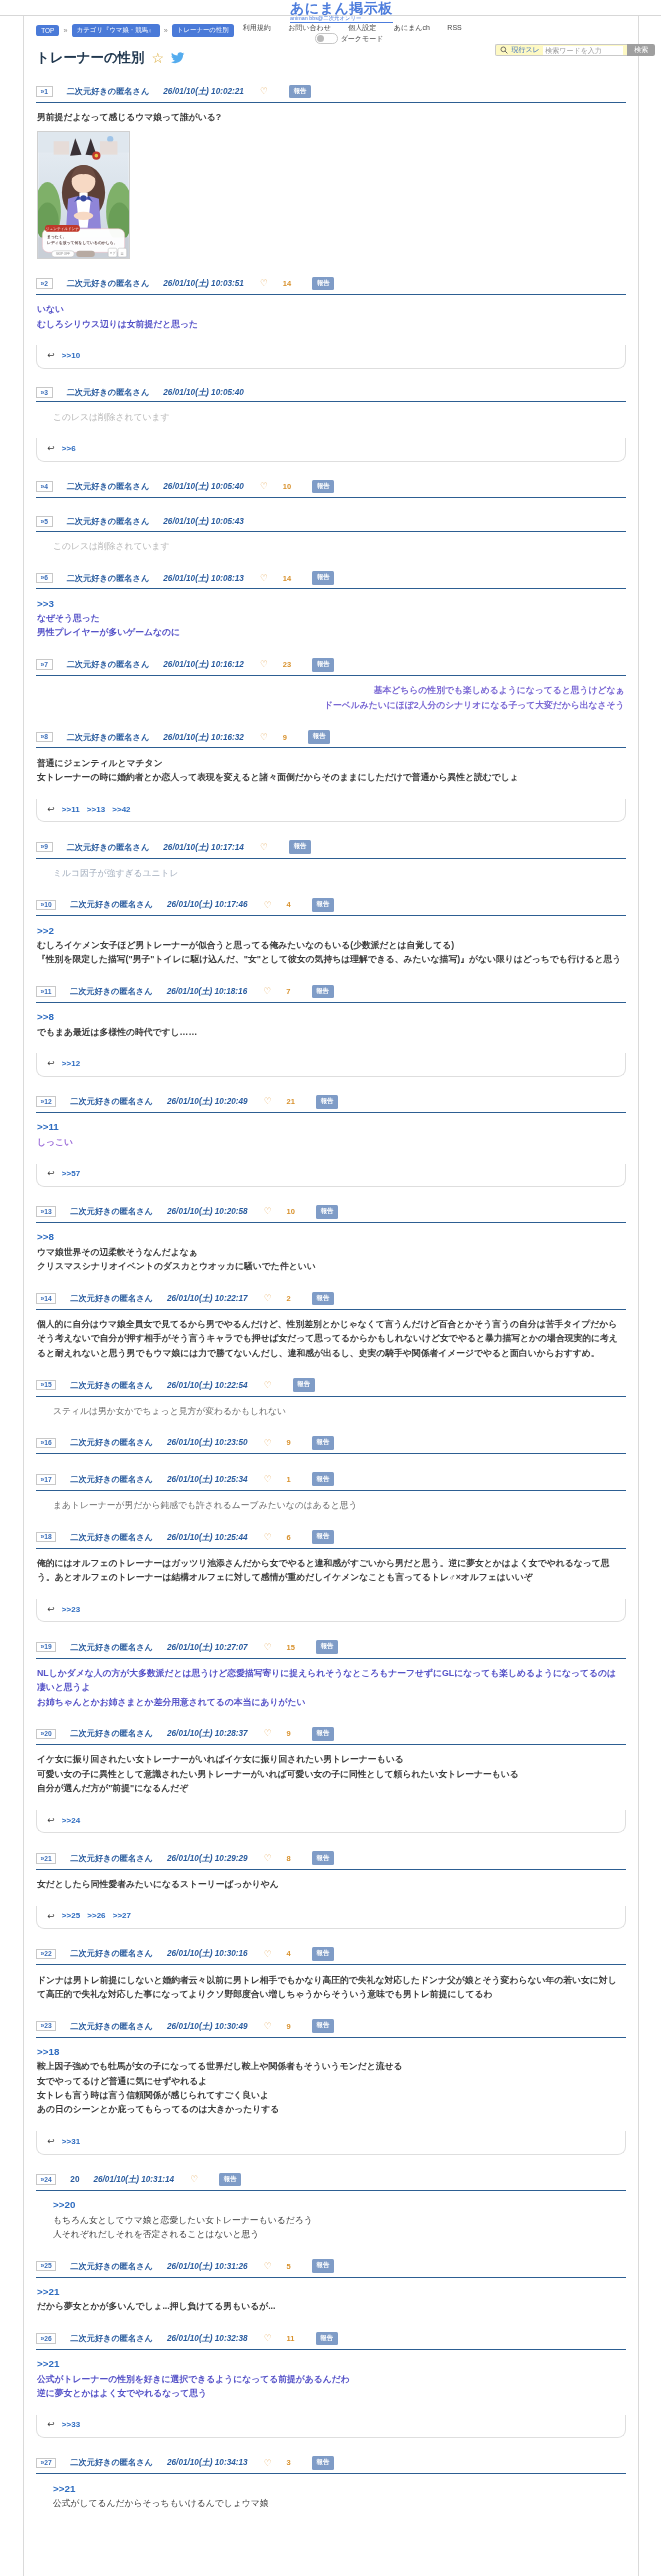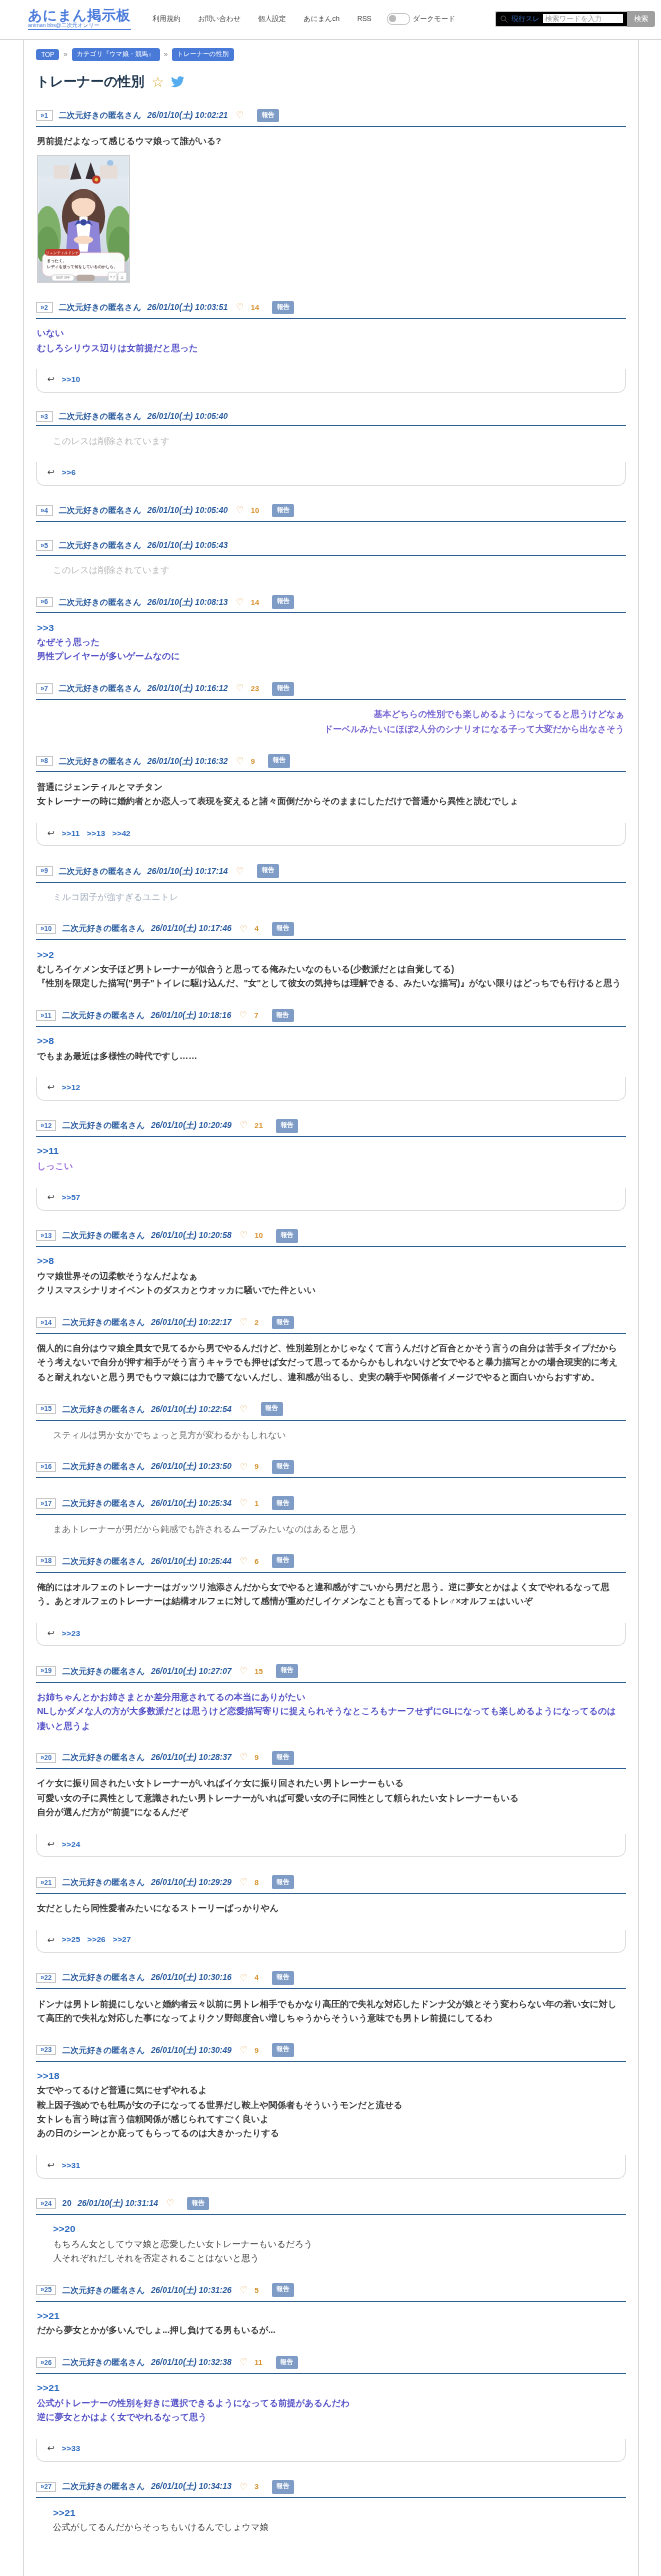--- a/index.html
+++ b/index.html
@@ -1,53 +1,53 @@
 <!DOCTYPE html>
 <html lang="ja" style="font-size:8.2px"><head>
 <meta charset="utf-8">
 <style>
   html,body{margin:0;padding:0;}
   body{width:662px;height:3091px;overflow:hidden;background:#fff;
        font-family:"Liberation Sans","DejaVu Sans",sans-serif;color:#3c3c3c;}
   
-  .site-header{height:40px;display:flex;align-items:center;padding:1px 7.2px 2.1px 28px;
-               box-sizing:border-box;border-bottom:0.5px solid #d7d7d7;}
+  .site-header{height:16px;display:flex;align-items:center;padding:1px 7.2px 2.1px 28px;
+               box-sizing:border-box;border-bottom:0.5px solid #d7d7d7;flex-direction:column;}
   .logo-block{display:flex;flex-direction:column;line-height:1;}
   .logo-title{color:#4c7cdc;font-size:14px;font-weight:bold;letter-spacing:0.5px;}
   .logo-sub{color:#4c7cdc;font-size:5.4px;margin-top:1px;border-bottom:1px solid #4c7cdc;padding-bottom:0.5px;}
   .main-nav{display:flex;align-items:center;gap:17.5px;margin-left:21.6px;}
   .nav-link{font-size:7px;color:#444;cursor:pointer;white-space:nowrap;}
   .dm-wrap{display:flex;align-items:center;gap:3.1px;margin-left:15.5px;}
   .toggle{width:20.6px;height:9.3px;border:0.5px solid #c7c7c7;border-radius:5.2px;background:#fff;position:relative;}
   .toggle .knob{position:absolute;left:1px;top:0.8px;width:7.2px;height:7.2px;border-radius:50%;background:#b9b9b9;}
   .dm-label{font-size:7px;color:#444;}
   .search-wrap{margin-left:auto;display:flex;align-items:stretch;height:15.5px;}
   .search-box{display:flex;align-items:center;border:0.5px solid #c9c9c9;border-right:none;
-              border-radius:2.1px 0 0 2.1px;padding:0 4.1px;background:#000000;}
+              border-radius:2.1px 0 0 2.1px;padding:0 4.1px;background:#fef9c3;}
   .search-box svg{margin-right:3.1px;}
   .scope{color:#3a6ec0;font-size:7px;margin-right:3.6px;white-space:nowrap;cursor:pointer;}
   .search-input{border:none;outline:none;font-size:7px;width:76px;color:#333;
                 font-family:"Liberation Sans","DejaVu Sans",sans-serif;}
   .search-input::placeholder{color:#9a9a9a;}
   .search-btn{background:#9f9f9f;color:#fff;font-size:7px;border:none;border-radius:0 2.1px 2.1px 0;
               padding:0 6.7px;cursor:pointer;font-family:inherit;}
   
   .container{margin:0 23px;border-left:0.5px solid #dadada;border-right:0.5px solid #dadada;
              padding:8.2px 12.4px 0 12px;box-sizing:border-box;min-height:3068px;}
   .breadcrumb{display:flex;align-items:center;gap:4.1px;}
   .crumb{background:#4a7ad8;color:#fff;font-size:6.4px;padding:1.5px 5.2px 2.1px;border-radius:2.6px;
          cursor:pointer;white-space:nowrap;}
   .crumb-sep{color:#8a8a8a;font-size:7.2px;}
   .title-row{display:flex;align-items:center;gap:7.2px;margin:12.4px 0 17.5px;}
   .thread-title{font-size:13.4px;font-weight:bold;color:#21384f;margin:0;}
   .fav-star{color:#d9a62e;font-size:14px;line-height:1;cursor:pointer;}
   .tw-icon{cursor:pointer;display:inline-flex;}
   
   .post{margin-bottom:18px;}
-  .post-head{display:flex;align-items:center;gap:6px;}
+  .post-head{display:flex;align-items:center;gap:14px;}
   .no-box{border:0.5px solid #c8c8c8;background:#fff;color:#3a6db8;font-weight:bold;
           font-size:6.7px;padding:0.5px 3.6px 1px;cursor:pointer;}
   .author{color:#2a5c9f;font-weight:bold;font-size:8.2px;}
   .pdate{color:#2a5c9f;font-weight:bold;font-size:8.2px;font-style:italic;}
   .like{color:#e2a14b;font-size:8.8px;margin-left:2.1px;cursor:pointer;line-height:1;}
   .like-count{color:#d8912c;font-size:7.5px;font-weight:bold;margin-left:1px;}
   .report{background:#7f9cc7;color:#fff;font-size:6.4px;font-weight:bold;padding:2.1px 4.6px 2.6px;
           border-radius:1.5px;margin-left:7.2px;cursor:pointer;}
   .post-rule{border:none;border-top:1px solid #2d5e92;margin:3.6px 0 0;}
   .post-body{padding:7.2px 1px 0;font-size:8.8px;line-height:14.4px;}
@@ -442,22 +442,22 @@
         <div class="post-head">
           <span class="no-box">»19</span>
           <span class="author">二次元好きの匿名さん</span>
           <span class="pdate">26/01/10(土) 10:27:07</span>
           <span class="like">♡</span>
           <span class="like-count">15</span>
           <span class="report">報告</span>
         </div>
         <hr class="post-rule">
         <div class="post-body c-bv w-b">
+          <div class="line">NLしかダメな人の方が大多数派だとは思うけど恋愛描写寄りに捉えられそうなところもナーフせずにGLになっても楽しめるようになってるのは凄いと思うよ</div>
           <div class="line">お姉ちゃんとかお姉さまとか差分用意されてるの本当にありがたい</div>
-          <div class="line">NLしかダメな人の方が大多数派だとは思うけど恋愛描写寄りに捉えられそうなところもナーフせずにGLになっても楽しめるようになってるのは凄いと思うよ</div>
         </div>
       </article>
       <article class="post">
         <div class="post-head">
           <span class="no-box">»20</span>
           <span class="author">二次元好きの匿名さん</span>
           <span class="pdate">26/01/10(土) 10:28:37</span>
           <span class="like">♡</span>
           <span class="like-count">9</span>
           <span class="report">報告</span>
@@ -512,22 +512,22 @@
           <span class="no-box">»23</span>
           <span class="author">二次元好きの匿名さん</span>
           <span class="pdate">26/01/10(土) 10:30:49</span>
           <span class="like">♡</span>
           <span class="like-count">9</span>
           <span class="report">報告</span>
         </div>
         <hr class="post-rule">
         <div class="post-body c-dark w-b">
           <div class="line"><span class="anchor">&gt;&gt;18</span></div>
+          <div class="line">鞍上因子強めでも牡馬が女の子になってる世界だし鞍上や関係者もそういうモンだと流せる</div>
           <div class="line">女でやってるけど普通に気にせずやれるよ</div>
-          <div class="line">鞍上因子強めでも牡馬が女の子になってる世界だし鞍上や関係者もそういうモンだと流せる</div>
           <div class="line">女トレも言う時は言う信頼関係が感じられてすごく良いよ</div>
           <div class="line">あの日のシーンとか庇ってもらってるのは大きかったりする</div>
         </div>
         <div class="reply-box">
           <span class="reply-icon">↩</span>
           <span class="reply-link">&gt;&gt;31</span>
         </div>
       </article>
       <article class="post">
         <div class="post-head">

